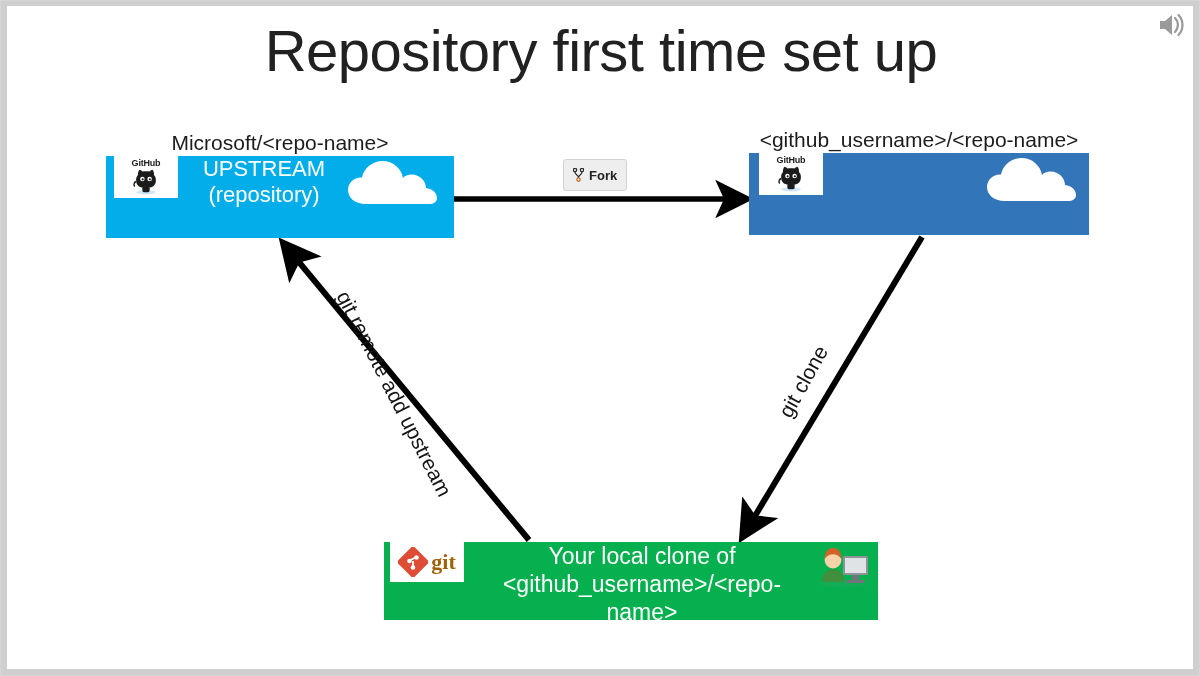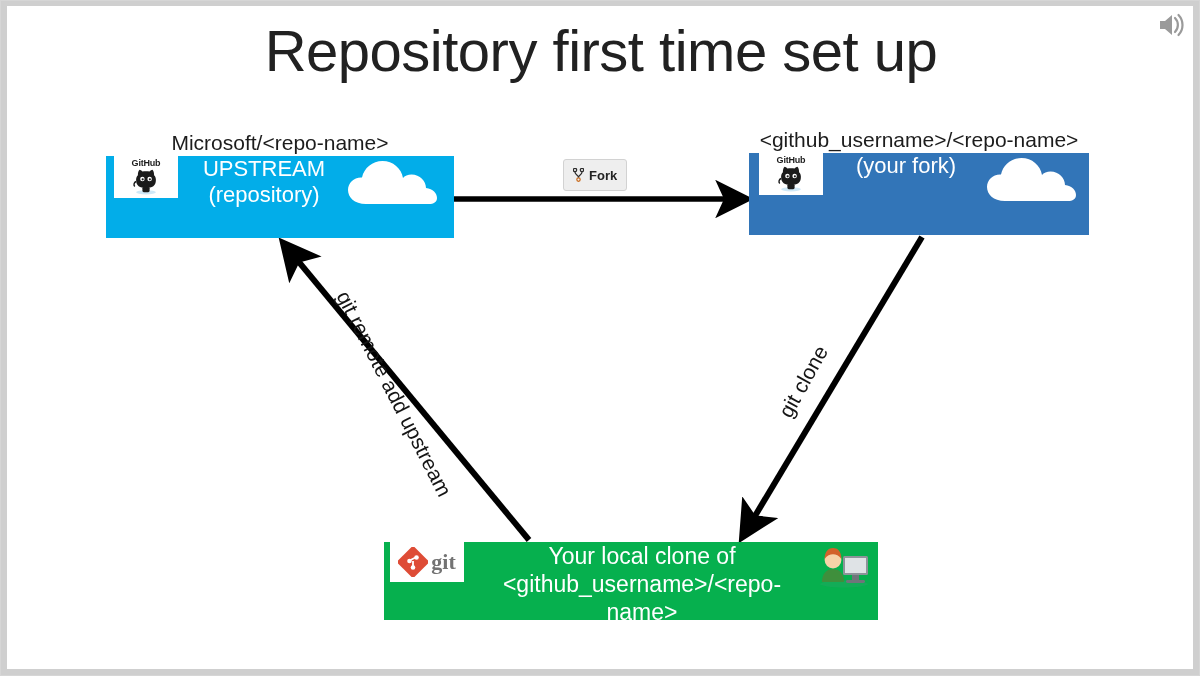--- a/index.html
+++ b/index.html
@@ -83,21 +83,21 @@
   #box-local .box-text{font-size:23px;line-height:28px;padding-left:4px;}
 
   .cloud{width:96px;height:52px;flex:0 0 auto;margin-right:14px;}
   #box-origin .cloud{margin-right:10px;}
 
   .git-logo{
     width:74px;height:40px;background:#ffffff;margin-left:6px;
     flex:0 0 auto;display:flex;align-items:center;justify-content:center;gap:3px;
   }
   .git-word{
-    font-size:22px;font-weight:bold;color:#737373;
+    font-size:22px;font-weight:bold;color:#a16207;
     font-family:"Liberation Serif",serif;line-height:22px;
   }
   .person-icon{width:56px;height:46px;flex:0 0 auto;margin-right:6px;}
 
   
   #fork-btn{
     position:absolute;left:562px;top:158px;
     height:32px;padding:0 9px;
     display:flex;align-items:center;gap:5px;
     background:#eeeeee;
@@ -199,21 +199,20 @@
                  C26.6 9.6 27 11.4 27 13 C27 20 23 22 16 22 C9 22 5 20 5 13 C5 11.4 5.4 9.6 7 8 Z" fill="#1b1b1b"></path>
         <circle cx="12" cy="12.3" r="2.5" fill="#ffffff"></circle>
         <circle cx="20" cy="12.3" r="2.5" fill="#ffffff"></circle>
         <circle cx="12.3" cy="12.6" r="1.2" fill="#1b1b1b"></circle>
         <circle cx="20.3" cy="12.6" r="1.2" fill="#1b1b1b"></circle>
         <rect x="12" y="21" width="8" height="6" rx="1.6" fill="#1b1b1b"></rect>
         <path d="M5 15 C2.5 16 2 19 3.5 20.5" stroke="#1b1b1b" stroke-width="1.6" fill="none"></path>
       </svg>
     </div>
     <div class="box-text">
-      <div>(your fork)</div>
     </div>
     <svg class="cloud" viewBox="0 0 96 52">
       <path d="M22 48 C10 48 4 41 4 34 C4 27 10 21 18 21.5 C20 12 28.5 5 38.5 5 C49 5 57.5 12.5 59 22
                C60.5 20 64 18.5 67.5 18.5 C76 18.5 82 25 82 32 C89 32.5 93 37.5 93 42 C93 46 89.5 48 85 48 Z" fill="#ffffff"></path>
     </svg>
   </div>
 
   <div id="box-local" class="repo-box">
     <div class="git-logo">
       <svg width="30" height="30" viewBox="0 0 30 30">

